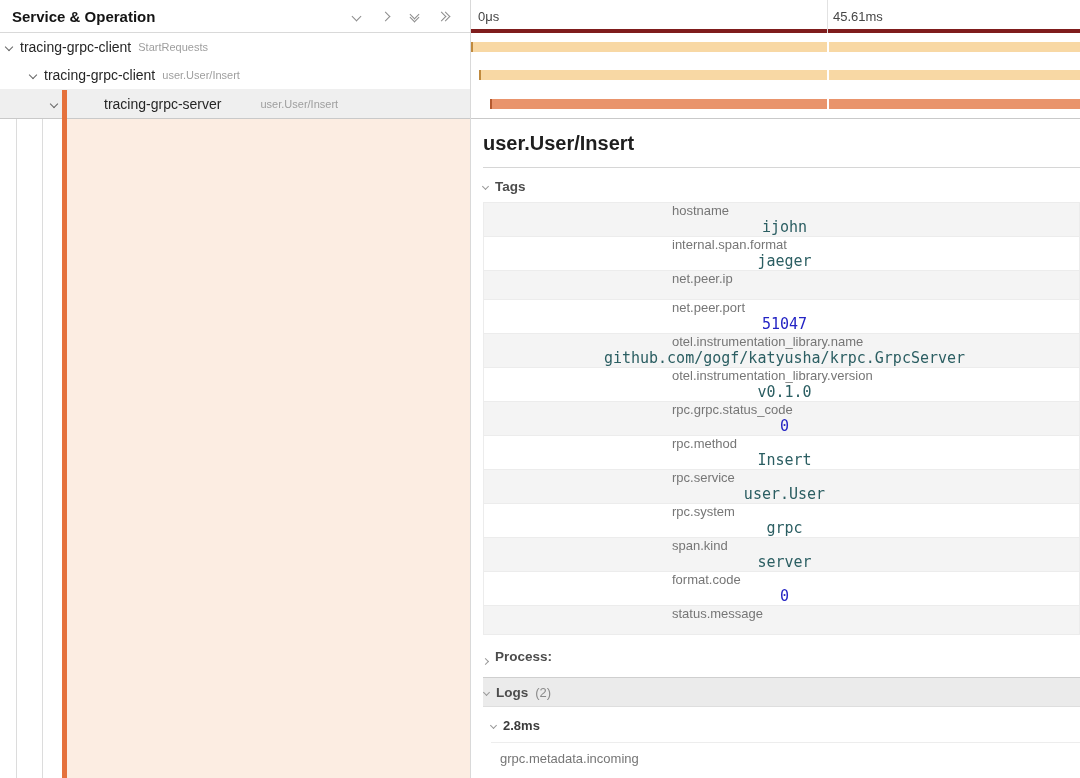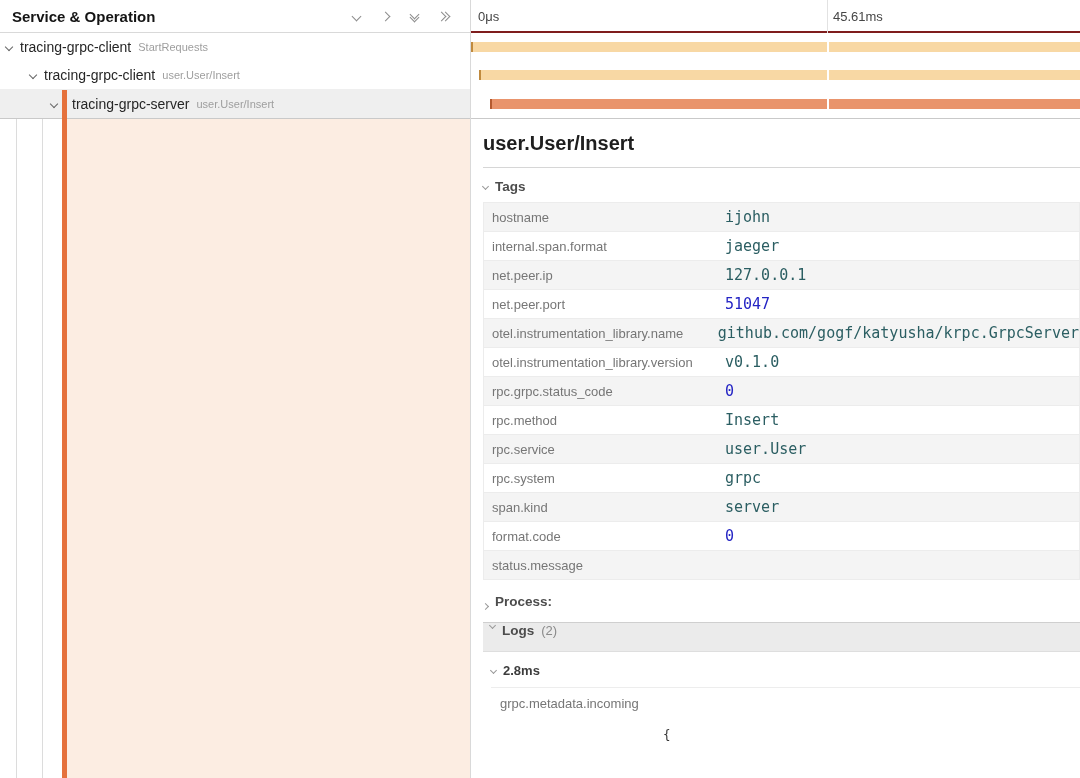--- a/index.html
+++ b/index.html
@@ -39,42 +39,42 @@
     height:33px; border-bottom:1px solid #d9d9d9;
     display:flex; align-items:center; padding:0 20px 0 12px;
   }
   .left-title { flex:1; font-size:15px; font-weight:bold; color:#141414; }
   .hdr-icons { display:flex; align-items:center; gap:15px; }
   .hdr-icon { display:inline-flex; align-items:center; justify-content:center; width:14px; height:14px; cursor:pointer; }
 
   .srow { display:flex; align-items:center; position:relative; }
   .srow.r1 { height:28px; padding-left:3px; }
   .srow.r2 { height:28px; padding-left:27px; }
-  .srow.r3 { height:30px; padding-left:48px; background:#efefef; border-bottom:1px solid #c9c9c9; }
+  .srow.r3 { height:30px; padding-left:48px; background:#efefef; border-bottom:1px solid #c9c9c9;gap:32px; }
   .tchev { width:12px; display:flex; justify-content:center; cursor:pointer; }
   .svc { margin-left:5px; font-size:14px; color:#262626; }
   .r3 .svc { margin-left:12px; }
   .op { margin-left:7px; font-size:11px; color:#9e9e9e; }
 
   .left-below { position:absolute; left:0; top:119px; width:470px; height:659px; background:#fff; }
   .guide { position:absolute; top:0; width:1px; height:100%; background:#dcdcdc; }
   .guide.g1 { left:16px; }
   .guide.g2 { left:42px; }
   .peach { position:absolute; left:67px; right:0; top:0; height:100%; background:#fcede2; }
   .accent {
     position:absolute; left:62px; top:90px; width:5px; height:688px;
     background:#e5713c; z-index:4;
   }
 
   .vdiv { position:absolute; left:470px; top:0; width:1px; height:778px; background:#d9d9d9; z-index:5; }
 
   
   .tl-header {
     position:absolute; left:471px; top:0; width:609px; height:33px;
-    border-bottom:2px solid #7f1d1d;
+    border-bottom:4px solid #7f1d1d;
   }
   .tick { position:absolute; top:9px; font-size:13px; color:#464646; }
   .tick.t0 { left:7px; }
   .tick.t1 { left:362px; }
   .tl-grid { position:absolute; left:356px; top:0; width:1px; height:33px; background:#e2e2e2; }
 
   .tl-rows {
     position:absolute; left:471px; top:33px; width:609px; height:86px;
     border-bottom:1px solid #c9c9c9; background:#fff;
   }
@@ -92,36 +92,36 @@
   .detail-title {
     padding:13px 0 12px 0; font-size:20px; font-weight:600; color:#1f1f1f;
     border-bottom:1px solid #d6d6d6;
   }
   .sec-hdr {
     margin-top:11px; display:flex; align-items:center; gap:7px;
     font-size:13.5px; font-weight:bold; color:#4c4c4c; cursor:pointer;
   }
 
   .tag-table { margin-top:8px; border:1px solid #ececec; border-bottom:none; }
-  .tag-row { display:flex; align-items:center; min-height:29px; border-bottom:1px solid #ececec; }
+  .tag-row { display:flex; align-items:center; min-height:29px; border-bottom:1px solid #ececec;flex-direction:column; }
   .tag-row:nth-child(odd) { background:#f4f4f4; }
   .tag-key { width:235px; padding-left:8px; font-size:13px; color:#767676; }
   .tag-val {
     flex:1; padding-left:6px;
     font-family:"DejaVu Sans Mono", monospace; font-size:15px; color:#2b5e62;
   }
   .tag-val.num { color:#2424c4; }
 
   .process-row { margin-top:14px; display:flex; align-items:flex-end; gap:7px;
     font-size:13.5px; font-weight:bold; color:#4c4c4c; cursor:pointer; }
 
   .logs-strip {
     margin-top:13px; height:30px; background:#ebebeb;
     border-top:1px solid #cfcfcf; border-bottom:1px solid #dedede;
-    display:flex; align-items:flex-start; gap:7px; padding-left:7px; cursor:pointer;
+    display:flex; align-items:center; gap:7px; padding-left:1px; cursor:pointer;
   }
   .logs-strip .lbl { font-size:13.5px; font-weight:bold; color:#4c4c4c; }
   .logs-strip .cnt { font-size:13px; color:#8a8a8a; }
 
   .log-entry { padding-left:8px; }
   .log-time {
     padding:11px 8px 9px 0; display:flex; align-items:center; gap:7px;
     font-size:13px; font-weight:bold; color:#3c3c3c; cursor:pointer;
   }
   .log-field { border-top:1px solid #ededed; padding:7px 0 0 9px; display:flex; }
@@ -223,21 +223,20 @@
       <div class="tag-row">
         <div class="tag-key">hostname</div>
         <div class="tag-val">ijohn</div>
       </div>
       <div class="tag-row">
         <div class="tag-key">internal.span.format</div>
         <div class="tag-val">jaeger</div>
       </div>
       <div class="tag-row">
         <div class="tag-key">net.peer.ip</div>
-        <div class="tag-val">127.0.0.1</div>
       </div>
       <div class="tag-row">
         <div class="tag-key">net.peer.port</div>
         <div class="tag-val num">51047</div>
       </div>
       <div class="tag-row">
         <div class="tag-key">otel.instrumentation_library.name</div>
         <div class="tag-val">github.com/gogf/katyusha/krpc.GrpcServer</div>
       </div>
       <div class="tag-row">

